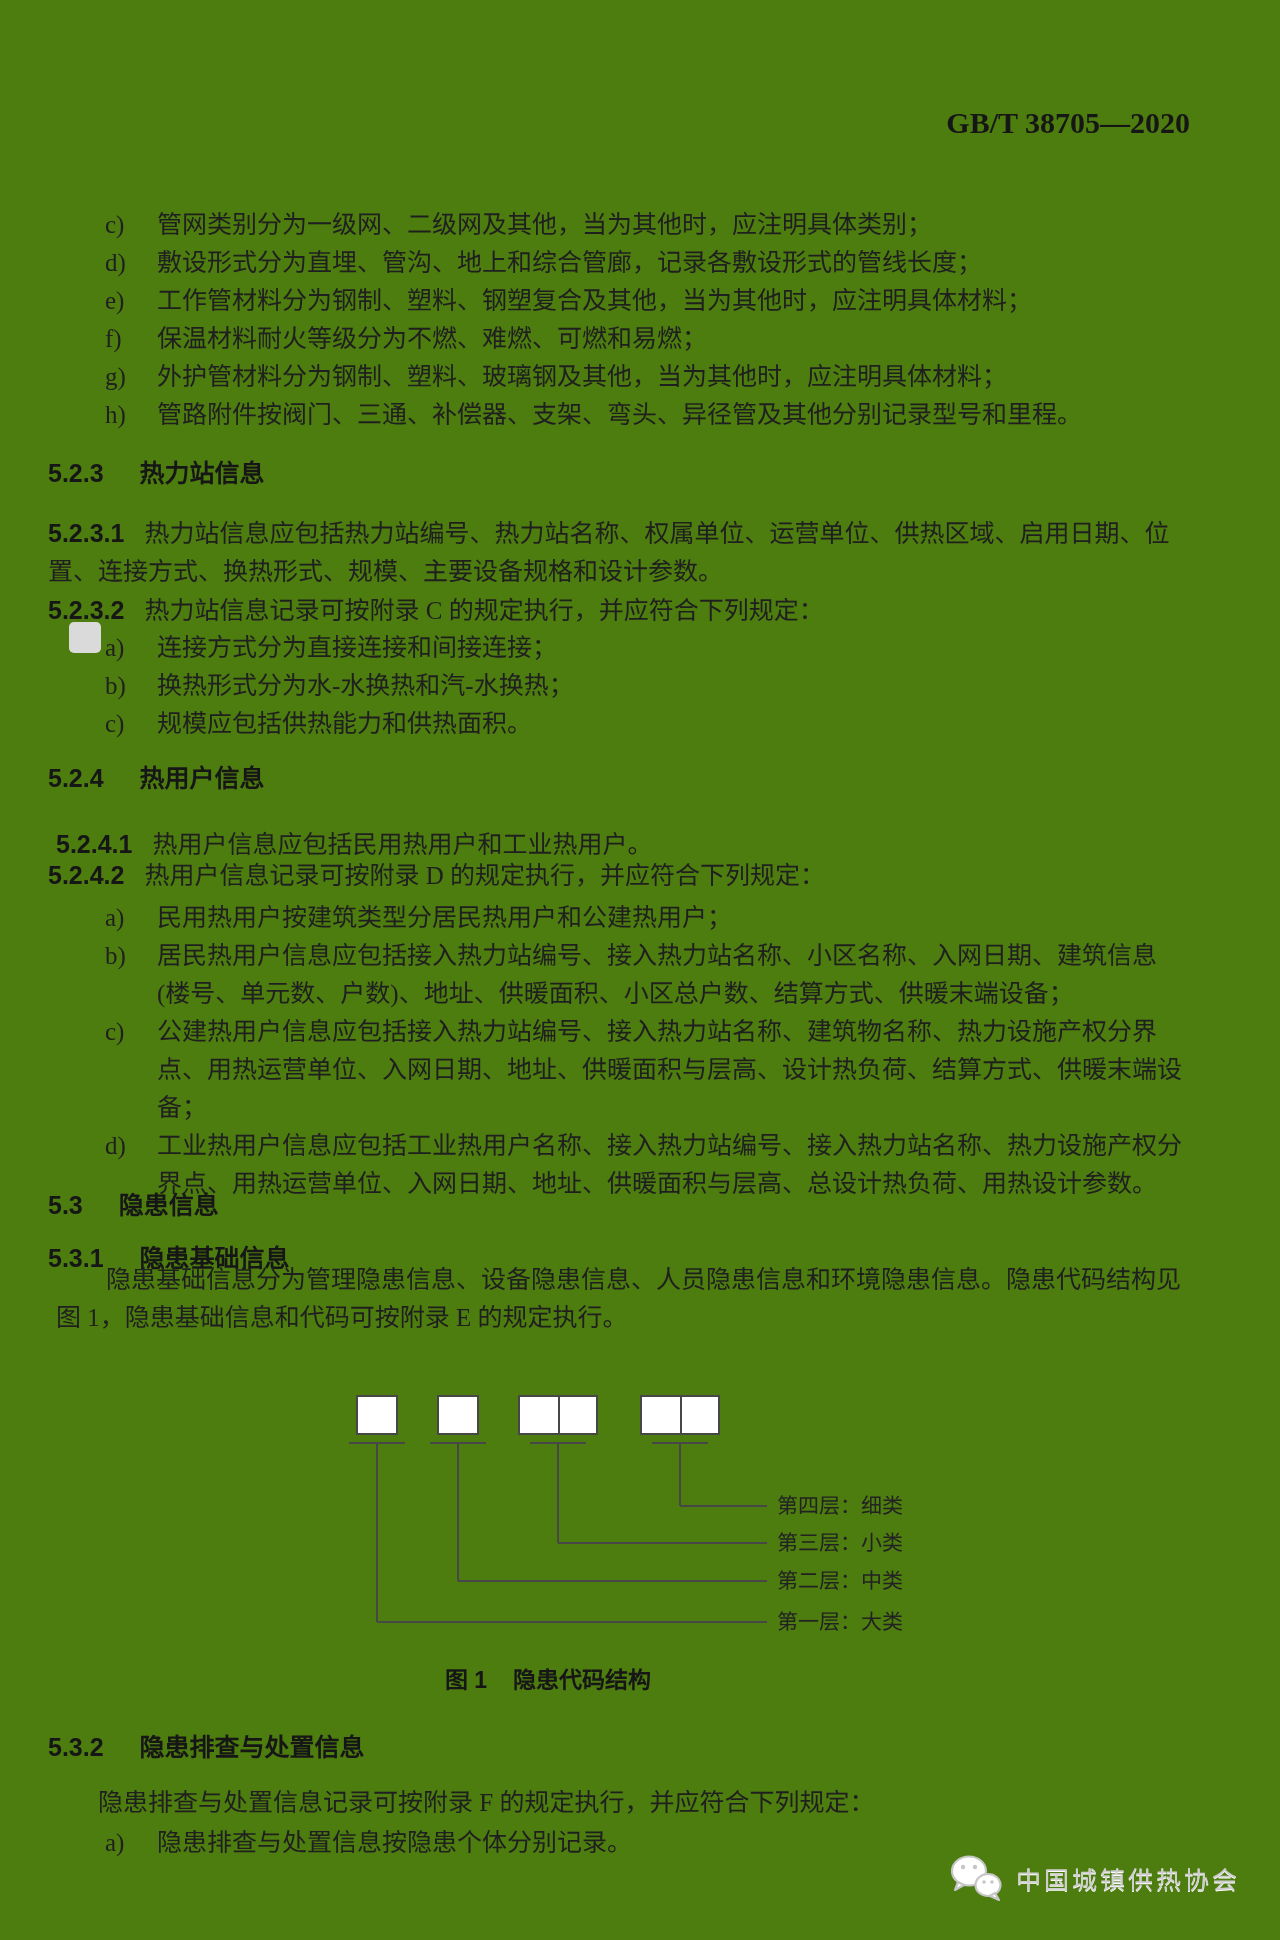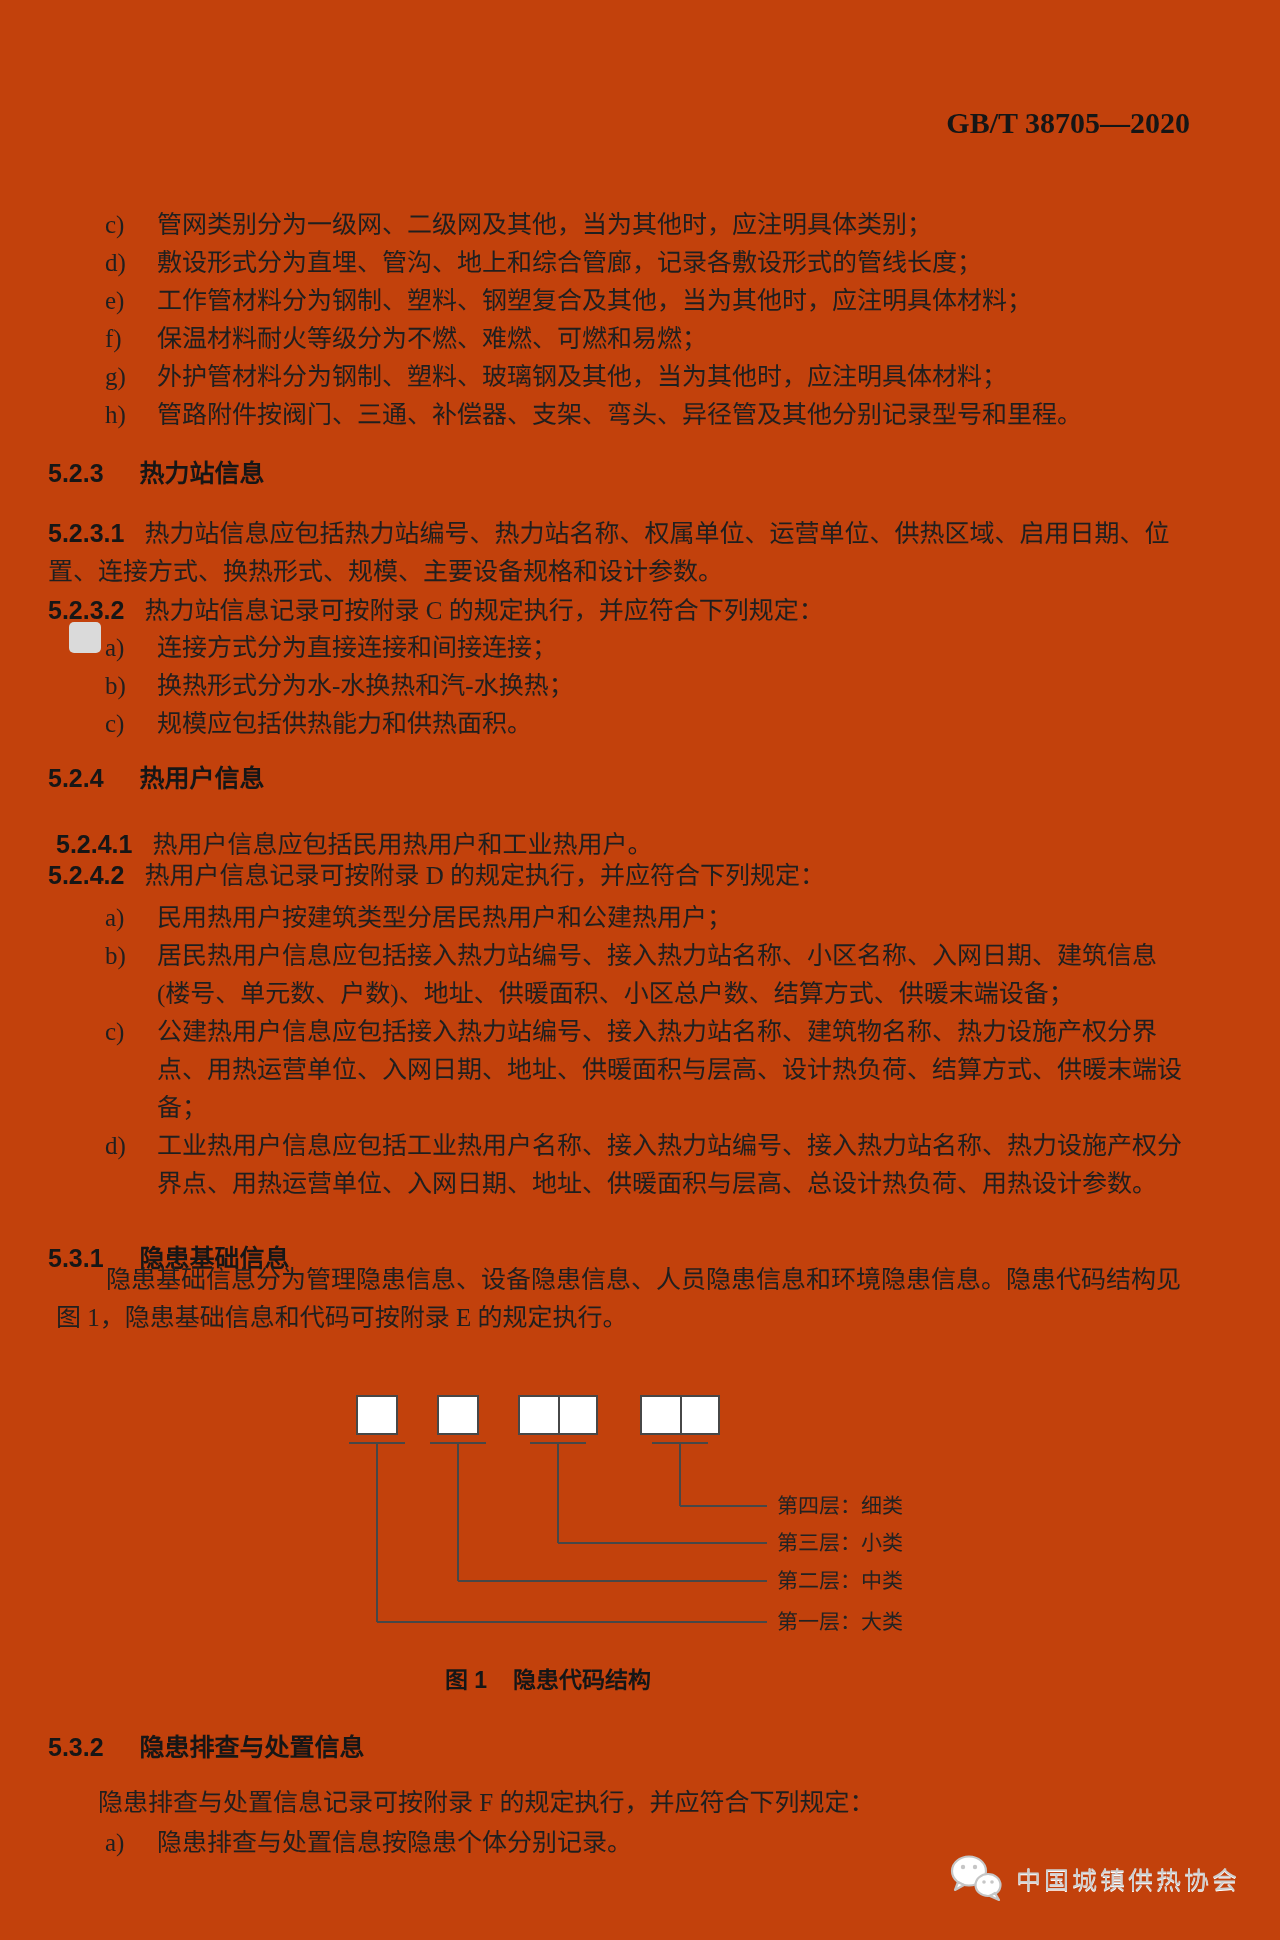--- a/index.html
+++ b/index.html
@@ -1,17 +1,17 @@
 <!DOCTYPE html>
 <html lang="zh-CN"><head>
 <meta charset="utf-8">
 <style>
   html,body{margin:0;padding:0;background:#ffffff;}
   .page{
-    position:relative;width:1280px;height:1940px;background:#c2410c;overflow:hidden;
+    position:relative;width:1280px;height:1940px;background:#4d7c0f;overflow:hidden;
     font-family:"Liberation Serif","DejaVu Serif",serif;color:#1f1f1f;
   }
   .blk{position:absolute;left:48px;width:1142px;}
   .body-text{font-size:25px;line-height:38px;}
   .std-header{
     top:106px;text-align:right;font-size:30px;font-weight:bold;
     font-family:"Liberation Serif","DejaVu Serif",serif;color:#161616;
   }
   
   .li{display:flex;align-items:flex-start;}
@@ -137,20 +137,24 @@
     <div class="li">
         <span class="lbl">c)</span>
         <span class="txt">公建热用户信息应包括接入热力站编号、接入热力站名称、建筑物名称、热力设施产权分界点、用热运营单位、入网日期、地址、供暖面积与层高、设计热负荷、结算方式、供暖末端设备；</span>
       </div>
     <div class="li">
         <span class="lbl">d)</span>
         <span class="txt">工业热用户信息应包括工业热用户名称、接入热力站编号、接入热力站名称、热力设施产权分界点、用热运营单位、入网日期、地址、供暖面积与层高、总设计热负荷、用热设计参数。</span>
       </div>
   </div>
 
+  <div class="blk heading" style="top:1186px;">
+    <span>5.3</span>
+    <span>隐患信息</span>
+  </div>
   <div class="blk heading" style="top:1239px;">
     <span>5.3.1</span>
     <span>隐患基础信息</span>
   </div>
   <p class="blk body-text indent2" style="top:1253px;margin:8px;">隐患基础信息分为管理隐患信息、设备隐患信息、人员隐患信息和环境隐患信息。隐患代码结构见图 1，隐患基础信息和代码可按附录 E 的规定执行。</p>
 
   <div class="fig">
     <div class="fbox" style="left:356px;width:42px;"></div>
     <div class="fbox" style="left:437px;width:42px;"></div>
     <div class="fbox" style="left:518px;width:80px;">

